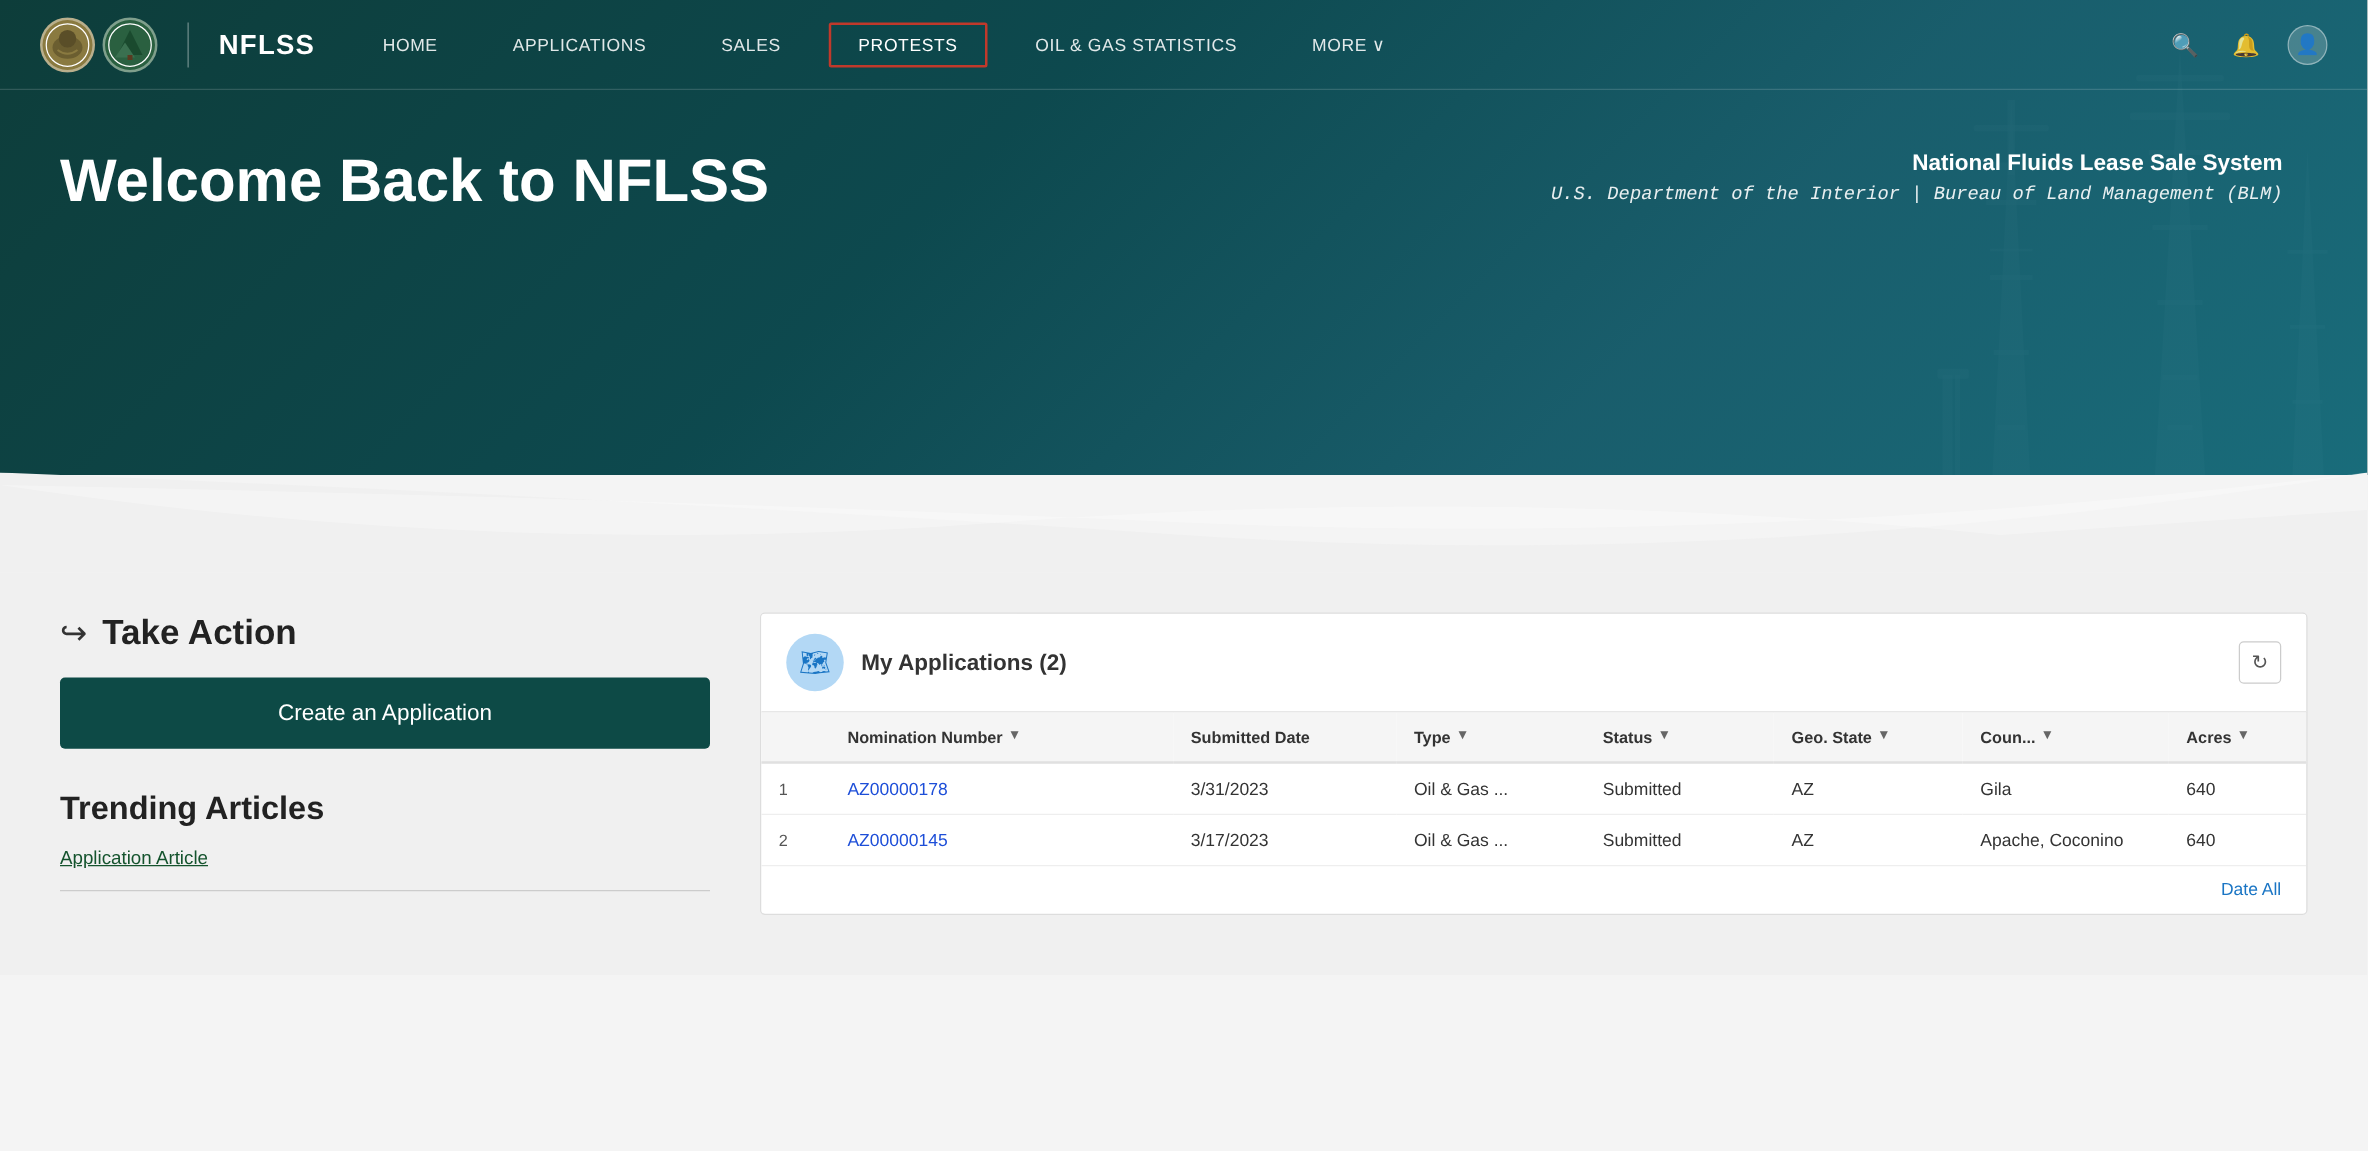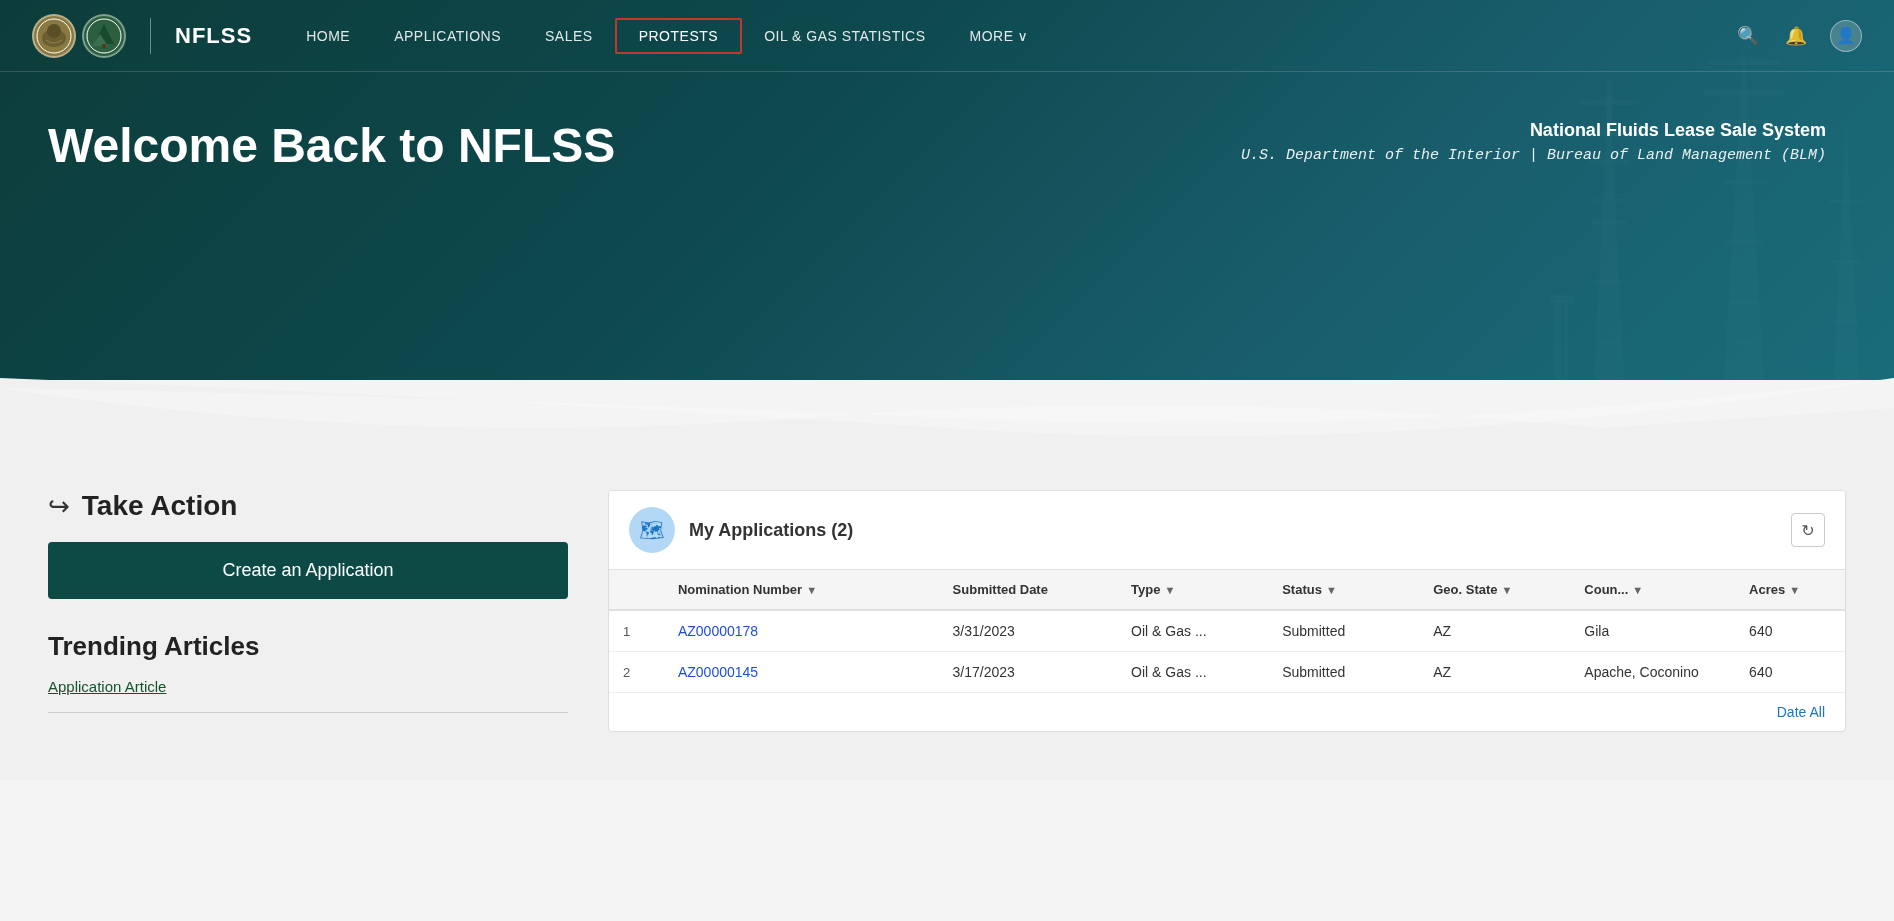--- a/index.html
+++ b/index.html
@@ -70,21 +70,21 @@
     }
     .logo-text {
       color: white;
       font-size: 22px;
       font-weight: 700;
       letter-spacing: 1px;
     }
     .nav-links {
       display: flex;
       align-items: center;
-      gap: 0;
+      gap: 16px;
       margin-left: 32px;
       flex: 1;
       text-align: right;
     }
     .nav-link {
       color: rgba(255,255,255,0.88);
       text-decoration: none;
       font-size: 14px;
       font-weight: 500;
       padding: 8px 22px;
@@ -305,21 +305,21 @@
     .data-table th {
       padding: 12px 14px;
       text-align: left;
       font-size: 13px;
       font-weight: 700;
       color: #333;
       white-space: nowrap;
     }
     .col-sort {
       display: inline-flex;
-      align-items: center;
+      align-items: flex-start;
       gap: 4px;
     }
     .sort-icon {
       font-size: 11px;
       color: #666;
     }
     .data-table td {
       padding: 12px 14px;
       font-size: 14px;
       color: #333;

